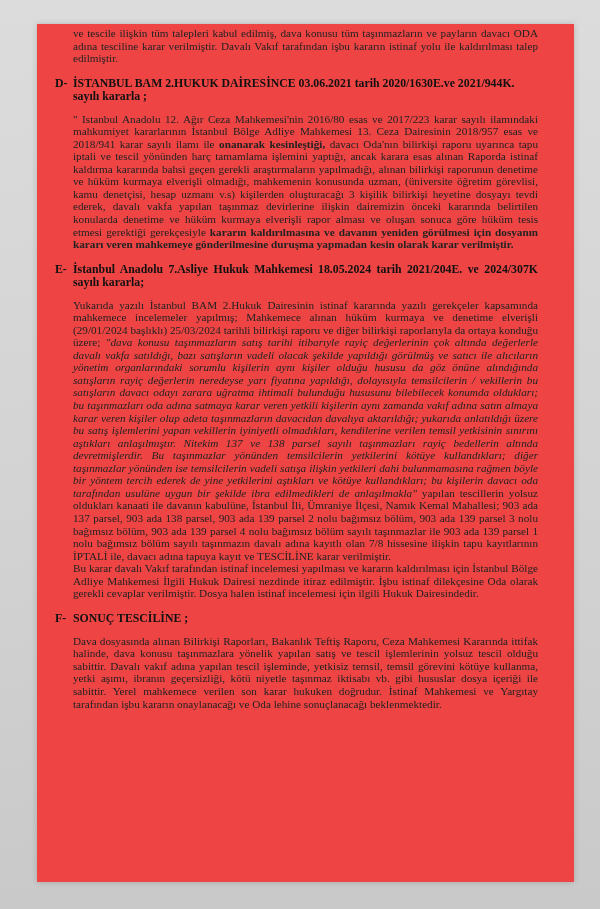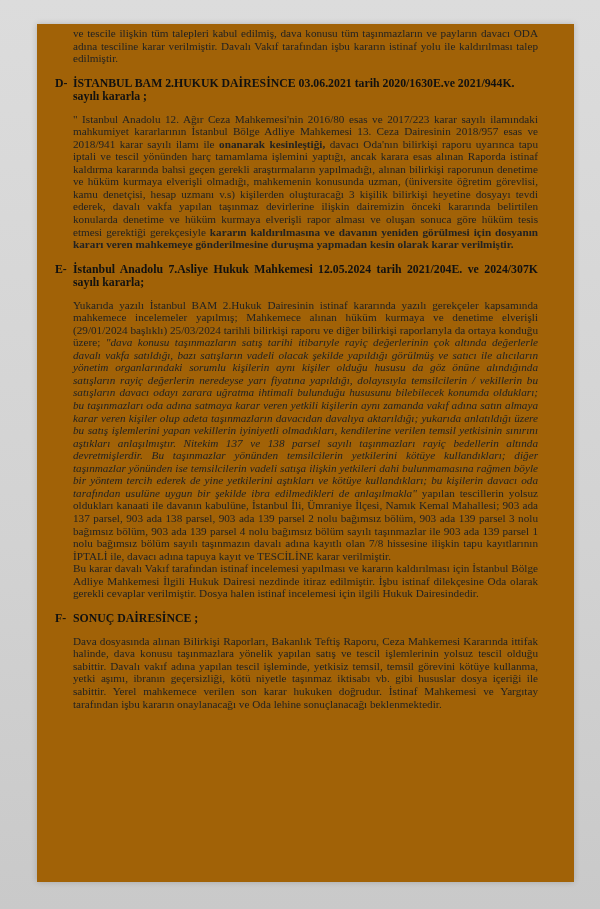--- a/index.html
+++ b/index.html
@@ -5,21 +5,21 @@
     html, body { margin: 0; padding: 0; }
     body {
       width: 600px; height: 909px; overflow: hidden;
       background: linear-gradient(180deg, #dcdcdc 0%, #d2d2d2 60%, #c9c9c9 100%);
       position: relative;
       font-family: "Liberation Serif", "DejaVu Serif", serif;
       color: #1a1a1a;
     }
     .page {
       position: absolute; left: 37px; top: 24px; width: 537px; height: 858px;
-      background: #a16207;
+      background: #ef4444;
       box-shadow: 0 0 6px rgba(0,0,0,0.18);
     }
     .content { position: absolute; left: 36px; top: 3px; width: 465px; }
     p, .blk { margin: 0; }
     .body {
       font-size: 11.2px; line-height: 12.55px; text-align: justify;
       text-align-last: left; color: #222;
     }
     .section-head {
       position: relative;
@@ -49,29 +49,29 @@
       <span class="letter">D-</span>
       <span class="heading-text">İSTANBUL BAM 2.HUKUK DAİRESİNCE  03.06.2021 tarih  2020/1630E.ve 2021/944K. sayılı kararla ;</span>
     </div>
     <div class="sp1"></div>
     <p class="body"><span>" Istanbul Anadolu 12. Ağır Ceza Mahkemesi'nin 2016/80 esas ve 2017/223 karar sayılı ilamındaki mahkumiyet kararlarının İstanbul Bölge Adliye Mahkemesi 13. Ceza Dairesinin 2018/957 esas ve 2018/941 karar sayılı ilamı ile </span><b>onanarak kesinleştiği,</b><span> davacı Oda'nın bilirkişi raporu uyarınca tapu iptali ve tescil yönünden harç tamamlama işlemini yaptığı, ancak karara esas alınan Raporda istinaf kaldırma kararında bahsi geçen gerekli araştırmaların yapılmadığı, alınan bilirkişi raporunun denetime ve hüküm kurmaya elverişli olmadığı, mahkemenin konusunda uzman, (üniversite öğretim görevlisi, kamu denetçisi, hesap uzmanı v.s) kişilerden oluşturacağı 3 kişilik bilirkişi heyetine dosyayı tevdi ederek, davalı vakfa yapılan taşınmaz devirlerine ilişkin dairemizin önceki kararında belirtilen konularda denetime ve hüküm kurmaya elverişli rapor alması ve oluşan sonuca göre hüküm tesis etmesi gerektiği gerekçesiyle </span><b>kararın kaldırılmasına ve davanın yeniden görülmesi için dosyanın kararı veren mahkemeye gönderilmesine duruşma yapmadan kesin olarak karar verilmiştir.</b></p>
 
     <div class="sp2"></div>
 
     <div class="section-head">
       <span class="letter">E-</span>
-      <span class="heading-text" style="text-align:justify;">İstanbul Anadolu 7.Asliye Hukuk Mahkemesi   12.05.2024 tarih 2021/204E. ve 2024/307K sayılı kararla;</span>
+      <span class="heading-text" style="text-align:justify;">İstanbul Anadolu 7.Asliye Hukuk Mahkemesi   18.05.2024 tarih 2021/204E. ve 2024/307K sayılı kararla;</span>
     </div>
     <div class="sp1"></div>
     <p class="body"><span>Yukarıda yazılı  İstanbul BAM 2.Hukuk Dairesinin istinaf kararında yazılı gerekçeler kapsamında mahkemece incelemeler yapılmış; Mahkemece alınan hüküm kurmaya ve denetime elverişli (29/01/2024 başlıklı) 25/03/2024 tarihli bilirkişi raporu ve diğer bilirkişi raporlarıyla da ortaya konduğu üzere; </span><em>"dava konusu taşınmazların satış tarihi itibarıyle rayiç değerlerinin çok altında değerlerle davalı vakfa satıldığı, bazı satışların vadeli olacak şekilde yapıldığı görülmüş ve satıcı ile alıcıların yönetim organlarındaki sorumlu kişilerin aynı kişiler olduğu hususu da göz önüne alındığında satışların rayiç değerlerin neredeyse yarı fiyatına yapıldığı, dolayısıyla temsilcilerin / vekillerin bu satışların davacı odayı zarara uğratma ihtimali bulunduğu hususunu bilebilecek konumda oldukları; bu taşınmazları oda adına satmaya karar veren yetkili kişilerin aynı zamanda vakıf adına satın almaya karar veren kişiler olup adeta taşınmazların davacıdan davalıya aktarıldığı; yukarıda anlatıldığı üzere bu satış işlemlerini yapan vekillerin iyiniyetli olmadıkları, kendilerine verilen temsil yetkisinin sınırını aştıkları anlaşılmıştır. Nitekim 137 ve 138 parsel sayılı taşınmazları rayiç bedellerin altında devretmişlerdir. Bu taşınmazlar yönünden temsilcilerin yetkilerini kötüye kullandıkları; diğer taşınmazlar yönünden ise temsilcilerin vadeli satışa ilişkin yetkileri dahi bulunmamasına rağmen böyle bir yöntem tercih ederek de yine yetkilerini aştıkları ve kötüye kullandıkları; bu kişilerin davacı oda tarafından usulüne uygun bir şekilde ibra edilmedikleri de anlaşılmakla"</em><span> yapılan tescillerin yolsuz oldukları kanaati ile davanın kabulüne, İstanbul İli, Ümraniye İlçesi, Namık Kemal Mahallesi; 903 ada 137 parsel, 903 ada 138 parsel, 903 ada 139 parsel 2 nolu bağımsız bölüm, 903 ada 139 parsel 3 nolu bağımsız bölüm, 903 ada 139 parsel 4 nolu bağımsız bölüm sayılı taşınmazlar ile 903 ada 139 parsel 1 nolu bağımsız bölüm sayılı taşınmazın davalı adına kayıtlı olan 7/8 hissesine ilişkin tapu kayıtlarının İPTALİ ile, davacı adına tapuya kayıt ve TESCİLİNE karar verilmiştir.</span></p>
     <p class="body">Bu karar davalı Vakıf tarafından istinaf incelemesi yapılması ve kararın kaldırılması için İstanbul Bölge Adliye Mahkemesi İlgili Hukuk Dairesi nezdinde itiraz edilmiştir. İşbu istinaf dilekçesine Oda olarak gerekli cevaplar verilmiştir. Dosya halen istinaf incelemesi için ilgili Hukuk Dairesindedir.</p>
 
     <div class="sp2"></div>
 
     <div class="section-head">
       <span class="letter">F-</span>
-      <span class="heading-text">SONUÇ DAİRESİNCE ;</span>
+      <span class="heading-text">SONUÇ TESCİLİNE ;</span>
     </div>
     <div class="sp1"></div>
     <p class="body">Dava dosyasında alınan Bilirkişi Raporları, Bakanlık Teftiş Raporu, Ceza Mahkemesi Kararında ittifak halinde, dava konusu taşınmazlara yönelik yapılan satış ve tescil işlemlerinin yolsuz tescil olduğu sabittir. Davalı vakıf adına yapılan tescil işleminde, yetkisiz temsil, temsil görevini kötüye kullanma, yetki aşımı, ibranın geçersizliği, kötü niyetle taşınmaz iktisabı  vb. gibi hususlar dosya içeriği ile sabittir. Yerel mahkemece verilen son karar hukuken doğrudur. İstinaf Mahkemesi ve Yargıtay tarafından işbu kararın onaylanacağı  ve Oda lehine sonuçlanacağı beklenmektedir.</p>
 
   </div>
 </div>
 
 </body></html>

